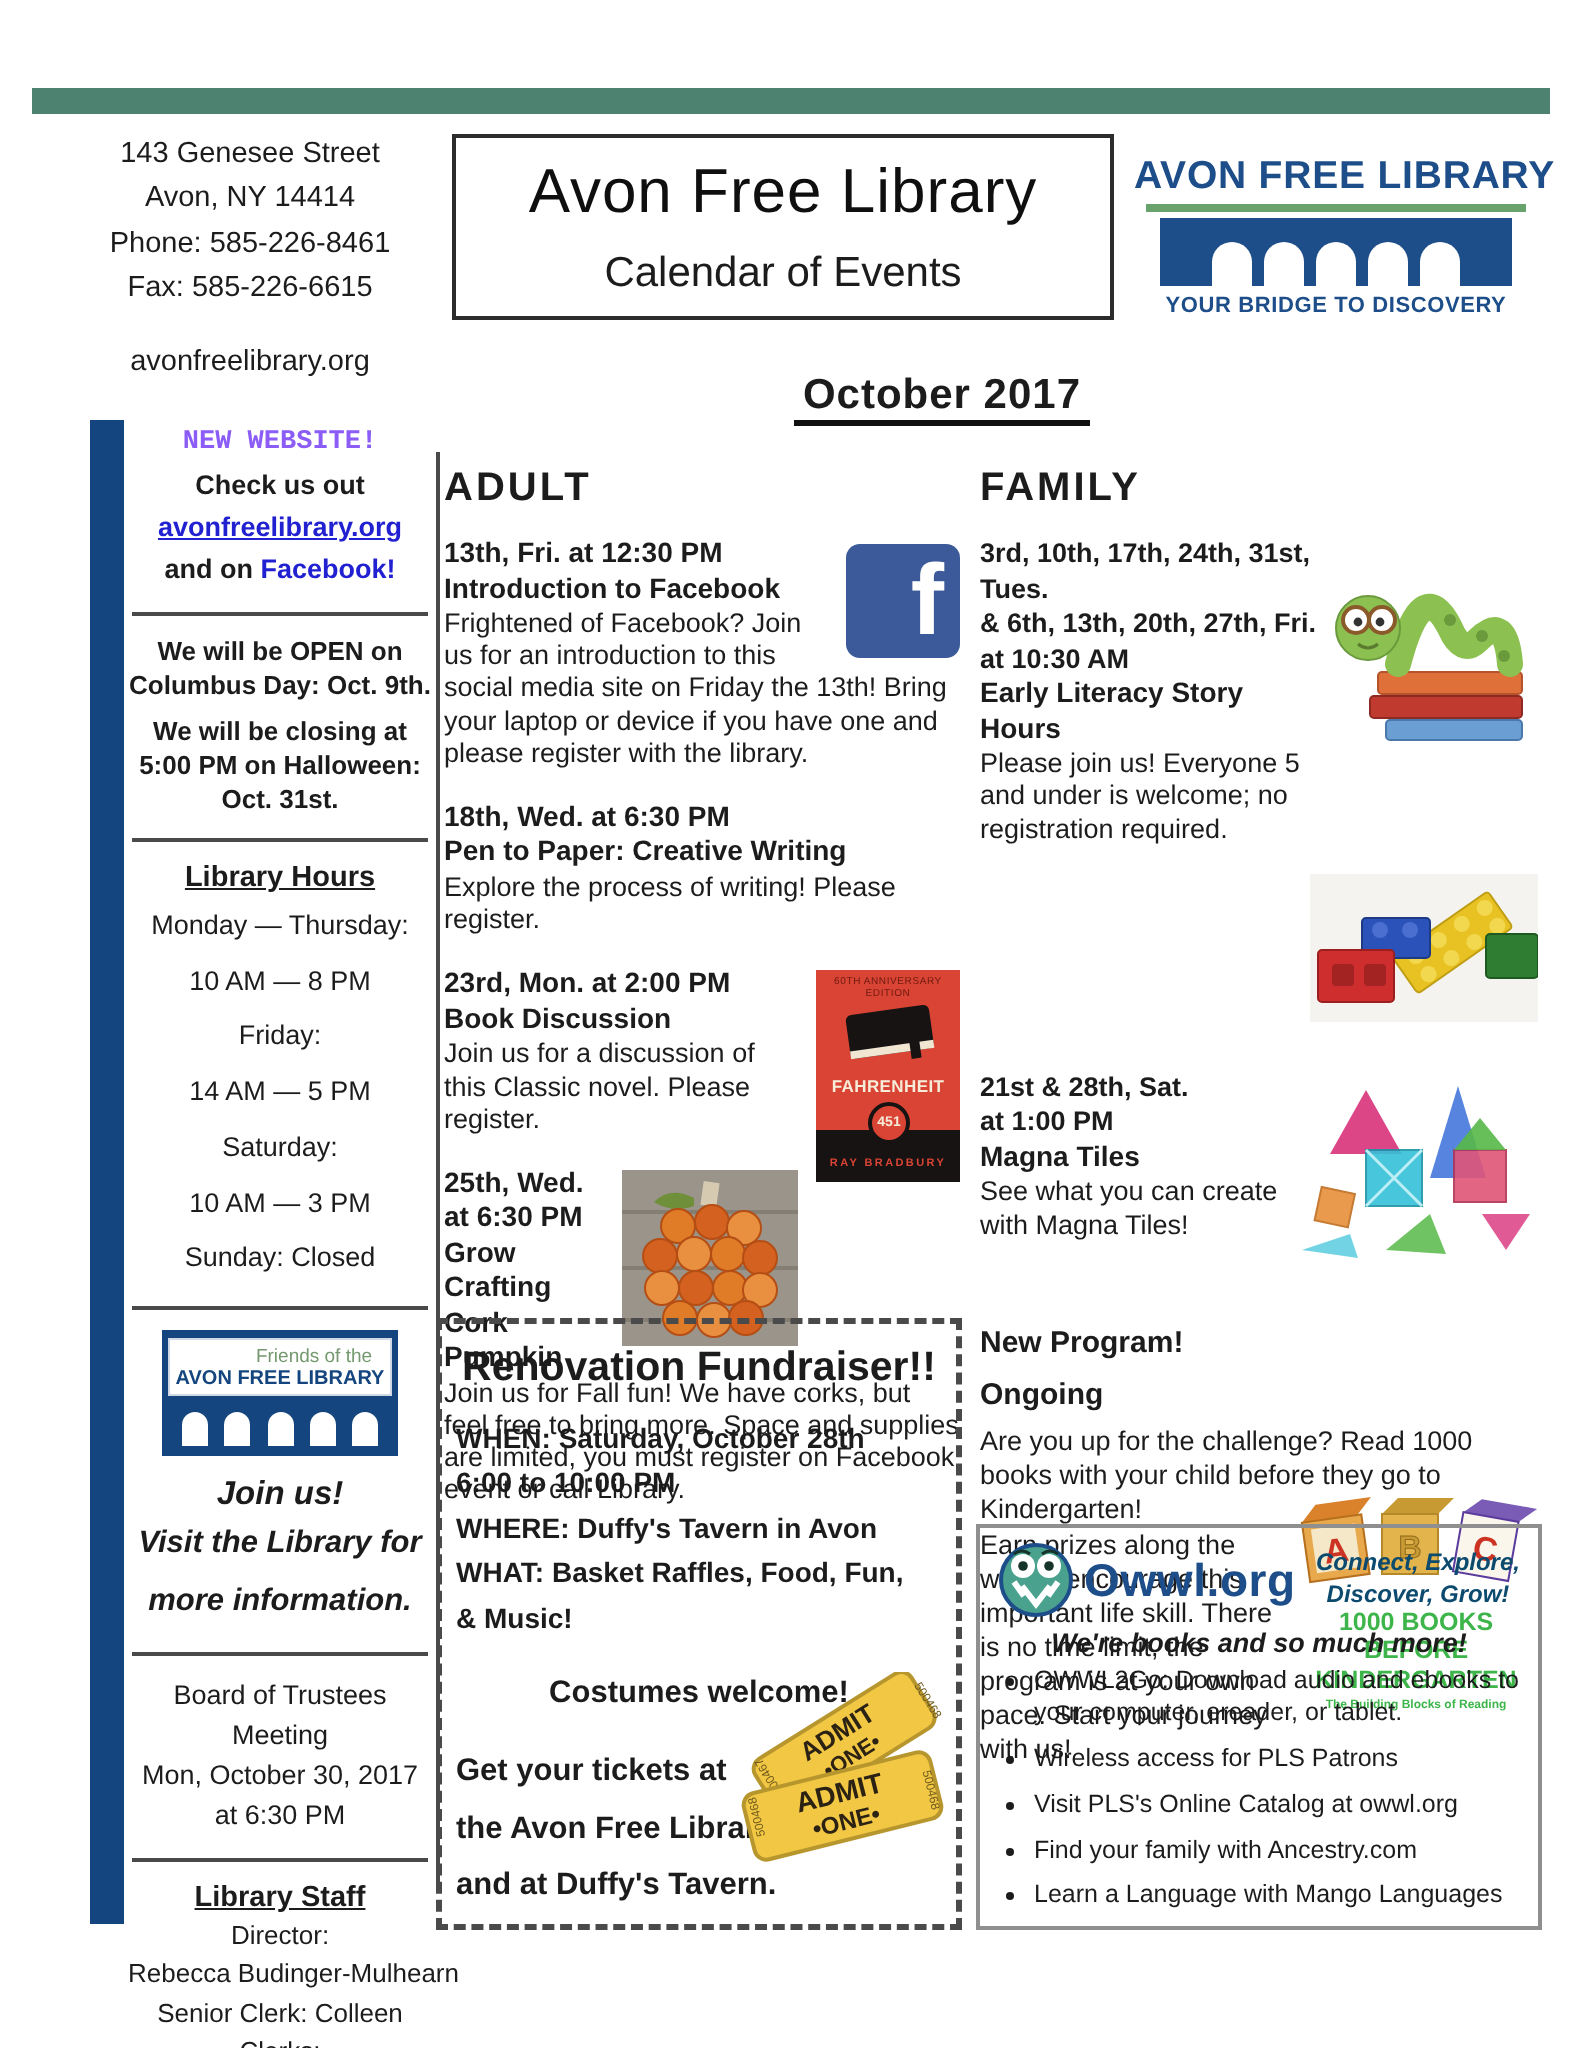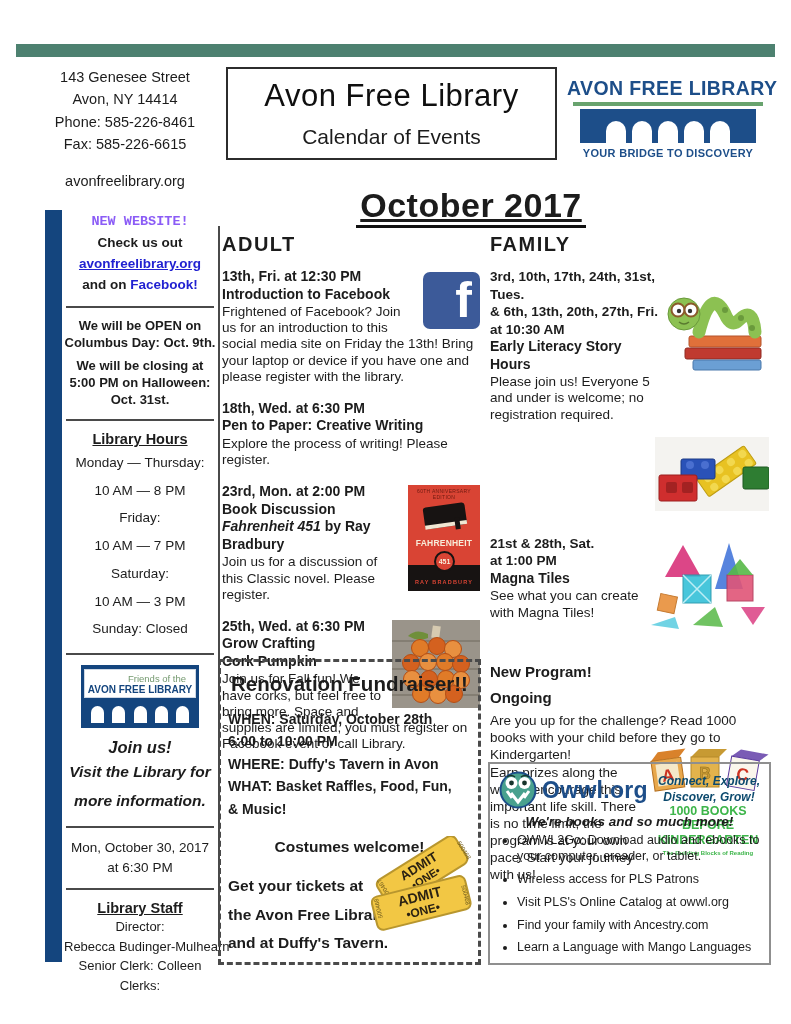--- a/index.html
+++ b/index.html
@@ -15,21 +15,21 @@
              box-sizing:border-box;text-align:center;}
   .title-box .t1{font-size:31px;margin-top:9px;letter-spacing:.5px;color:#0f0f0f;}
   .title-box .t2{font-size:21px;margin-top:11px;}
   .logo{position:absolute;left:567px;top:77px;width:202px;text-align:center;}
   .logo .name{color:#1d4e89;font-weight:bold;font-size:19.5px;letter-spacing:.4px;white-space:nowrap;}
   .logo .rule{height:4px;background:#68a36e;margin:2px 6px 3px;}
   .logo svg{display:block;margin:0 auto;}
   .logo .tag{font-size:11px;color:#1d4e89;font-weight:bold;letter-spacing:.3px;white-space:nowrap;margin-top:2px;}
 
   .month{position:absolute;left:225px;top:186px;width:492px;text-align:center;}
-  .month span{font-size:34px;font-weight:bold;letter-spacing:.5px;border-bottom:3px solid #111;padding:0 4px 1px;text-decoration:underline;}
+  .month span{font-size:21px;font-weight:bold;letter-spacing:.5px;border-bottom:3px solid #111;padding:0 4px 1px;}
 
   
   .side-accent{position:absolute;left:45px;top:210px;width:17px;height:752px;background:#14457e;}
   .side-line{position:absolute;left:218px;top:226px;width:2px;height:716px;background:#4a4a4a;}
   .sidebar{position:absolute;left:64px;top:212px;width:152px;text-align:center;font-size:13px;font-weight:bold;}
   .sb-div{height:2px;background:#4a4a4a;margin:10px 2px;}
   .nw{line-height:1.55;font-size:13.5px;}
   .nw .blue{color:#8b5cf6;font-family:Liberation Mono, monospace;}
   .nw a{color:#2121d1;text-decoration:underline;cursor:pointer;}
   .notice{margin:7px 0;line-height:1.3;font-size:13px;}
@@ -153,21 +153,21 @@
       <div><span>and on </span><a style="text-decoration:none;">Facebook!</a></div>
     </div>
     <div class="sb-div"></div>
     <div class="notice">We will be OPEN on Columbus Day: Oct. 9th.</div>
     <div class="notice">We will be closing at 5:00 PM on Halloween: Oct. 31st.</div>
     <div class="sb-div"></div>
     <div class="hours-h">Library Hours</div>
     <div class="hours-row">Monday — Thursday:</div>
     <div class="hours-row">10 AM — 8 PM</div>
     <div class="hours-row">Friday:</div>
-    <div class="hours-row">10 AM — 7 PM</div>
+    <div class="hours-row">14 AM — 5 PM</div>
     <div class="hours-row">Saturday:</div>
     <div class="hours-row">10 AM — 3 PM</div>
     <div class="hours-row">Sunday: Closed</div>
     <div class="sb-div"></div>
     <div class="friends">
       <div class="inner">
         <div class="f1">Friends of the</div>
         <div class="f2">AVON FREE LIBRARY</div>
       </div>
       <div class="arches">
@@ -176,20 +176,21 @@
           <div class="arch"></div>
           <div class="arch"></div>
           <div class="arch"></div>
       </div>
     </div>
     <div class="join">Join us!</div>
     <div class="visit">Visit the Library for</div>
     <div class="visit">more information.</div>
     <div class="sb-div"></div>
     <div class="trustees">
+      <div>Board of Trustees Meeting</div>
       <div>Mon, October 30, 2017</div>
       <div>at 6:30 PM</div>
     </div>
     <div class="sb-div"></div>
     <div class="staff-h">Library Staff</div>
     <div class="staff-row">Director:</div>
     <div class="staff-row">Rebecca Budinger-Mulhearn</div>
     <div class="staff-row">Senior Clerk: Colleen</div>
     <div class="staff-row">Clerks:</div>
 
@@ -223,23 +224,20 @@
             <rect x="46" y="24" width="5" height="12" fill="#171312"></rect>
           </g>
         </svg>
         <div class="ttl">FAHRENHEIT</div>
         <div class="circ">451</div>
         <div class="band"></div>
         <div class="auth">RAY BRADBURY</div>
       </div>
       <div class="ev-line">23rd, Mon. at 2:00 PM</div>
       <div class="ev-line">Book Discussion</div>
-      <div class="ev-line">
-        <span class="italic">Fahrenheit 451</span><span> by Ray Bradbury</span>
-      </div>
       <div class="ev-body">Join us for a discussion of this Classic novel. Please register.</div>
     </div>
 
     <div class="event">
       <svg class="pumpkin" width="88" height="88" viewBox="0 0 88 88">
         <rect x="0" y="0" width="88" height="88" fill="#9a948a"></rect>
         <rect x="0" y="20" width="88" height="2" fill="#847e73"></rect>
         <rect x="0" y="48" width="88" height="2" fill="#847e73"></rect>
         <rect x="0" y="74" width="88" height="2" fill="#847e73"></rect>
         <rect x="40" y="6" width="8" height="12" fill="#d6cab0" transform="rotate(8 44 12)"></rect>

